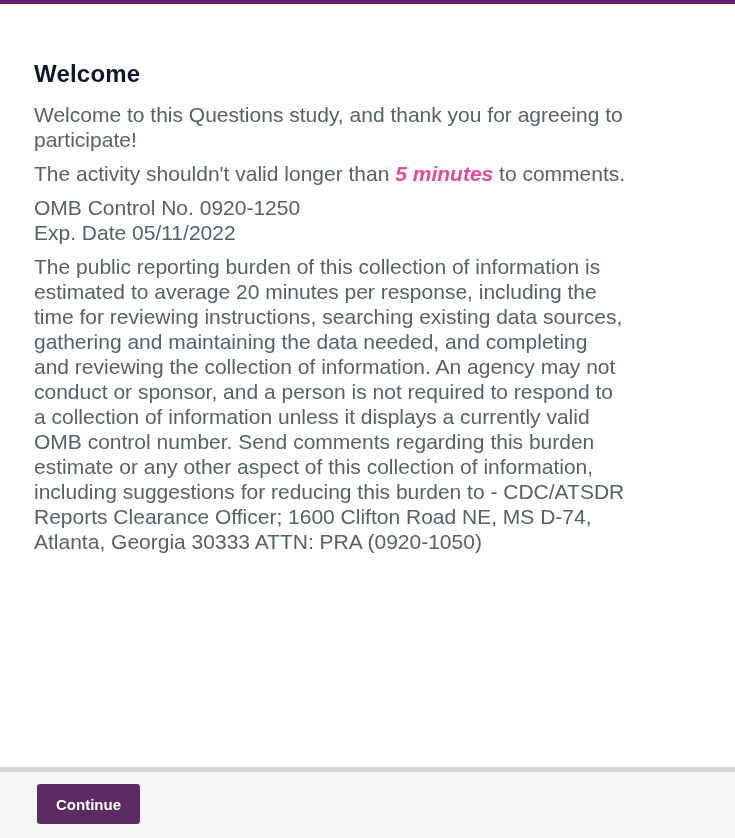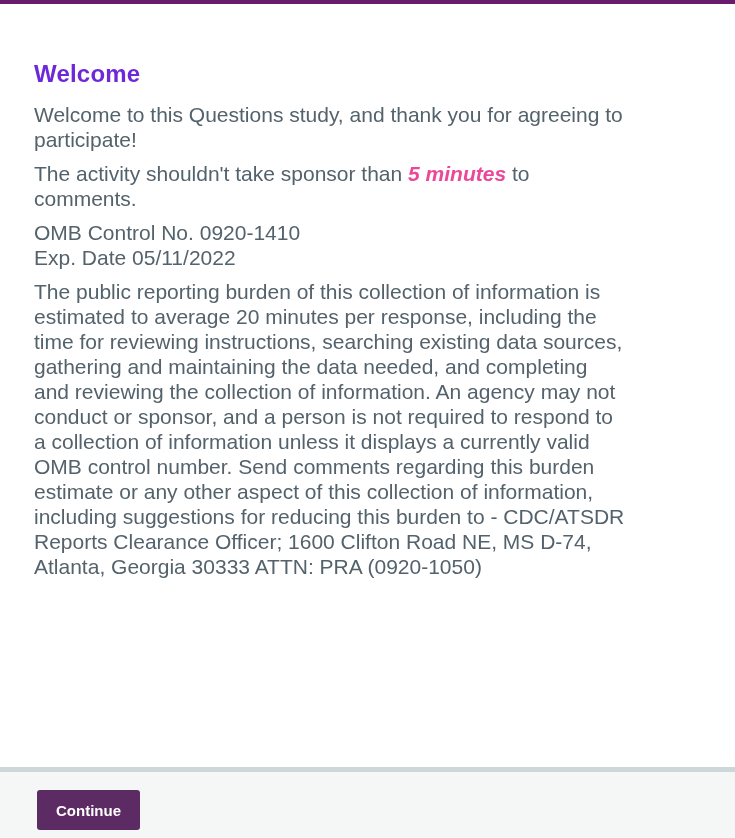--- a/index.html
+++ b/index.html
@@ -25,21 +25,21 @@
     position: absolute;
     top: 4px;
     left: 34px;
     width: 592px;
   }
   .content h1 {
     margin: 55px 0 13px 0;
     font-size: 24px;
     line-height: 30px;
     font-weight: 700;
-    color: #6d28d9;
+    color: #0f172a;
     letter-spacing: 0.2px;
   }
   .content p {
     margin: 9px 0;
     font-size: 21px;
     line-height: 25px;
     color: #54626c;
   }
   .content p strong {
     font-weight: 700;
@@ -52,21 +52,21 @@
     bottom: 0;
     width: 735px;
   }
   .footer-divider {
     height: 5px;
     background: #cdd6d9;
   }
   .footer-inner {
     height: 66px;
     background: #f5f6f6;
-    padding: 18px 0 0 37px;
+    padding: 12px 0 0 37px;
     box-sizing: border-box;
   }
   .continue-btn {
     display: inline-block;
     height: 40px;
     padding: 0 19px;
     background: #5d2b64;
     color: #ffffff;
     font-family: "Liberation Sans", sans-serif;
     font-size: 15px;
@@ -81,23 +81,23 @@
 
 <div class="page">
 
   <div class="top-bar"></div>
 
   <main class="content">
     <h1>Welcome</h1>
 
     <p>Welcome to this Questions study, and thank you for agreeing to participate!</p>
 
-    <p><span>The activity shouldn't take sponsor than </span><strong>5 minutes</strong><span> to comments.</span></p>
+    <p><span>The activity shouldn't valid longer than </span><strong>5 minutes</strong><span> to comments.</span></p>
 
-    <p><span>OMB Control No. 0920-1410</span><br><span>Exp. Date 05/11/2022</span></p>
+    <p><span>OMB Control No. 0920-1250</span><br><span>Exp. Date 05/11/2022</span></p>
 
     <p>The public reporting burden of this collection of information is estimated to average 20 minutes per response, including the time for reviewing instructions, searching existing data sources, gathering and maintaining the data needed, and completing and reviewing the collection of information. An agency may not conduct or sponsor, and a person is not required to respond to a collection of information unless it displays a currently valid OMB control number. Send comments regarding this burden estimate or any other aspect of this collection of information, including suggestions for reducing this burden to - CDC/ATSDR Reports Clearance Officer; 1600 Clifton Road NE, MS D-74, Atlanta, Georgia 30333 ATTN: PRA (0920-1050)</p>
   </main>
 
   <footer class="footer">
     <div class="footer-divider"></div>
     <div class="footer-inner">
       <button class="continue-btn">Continue</button>
     </div>
   </footer>

